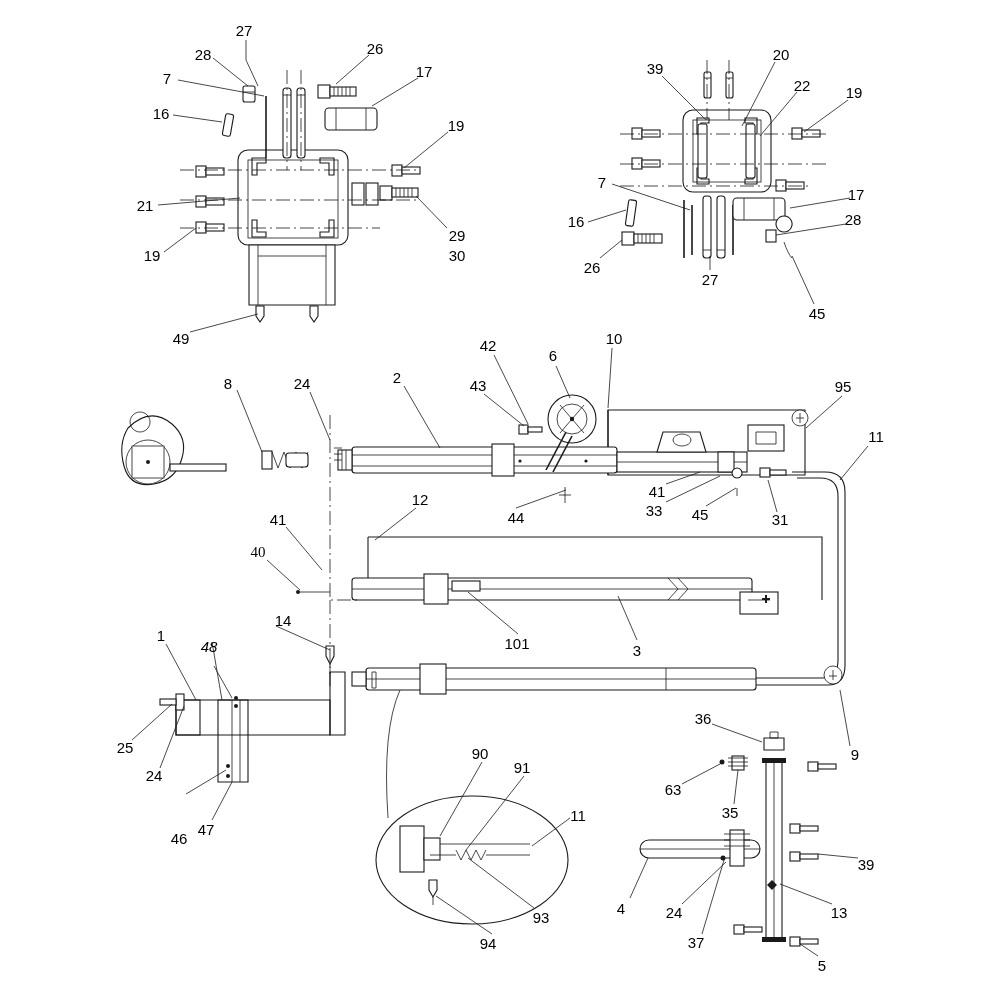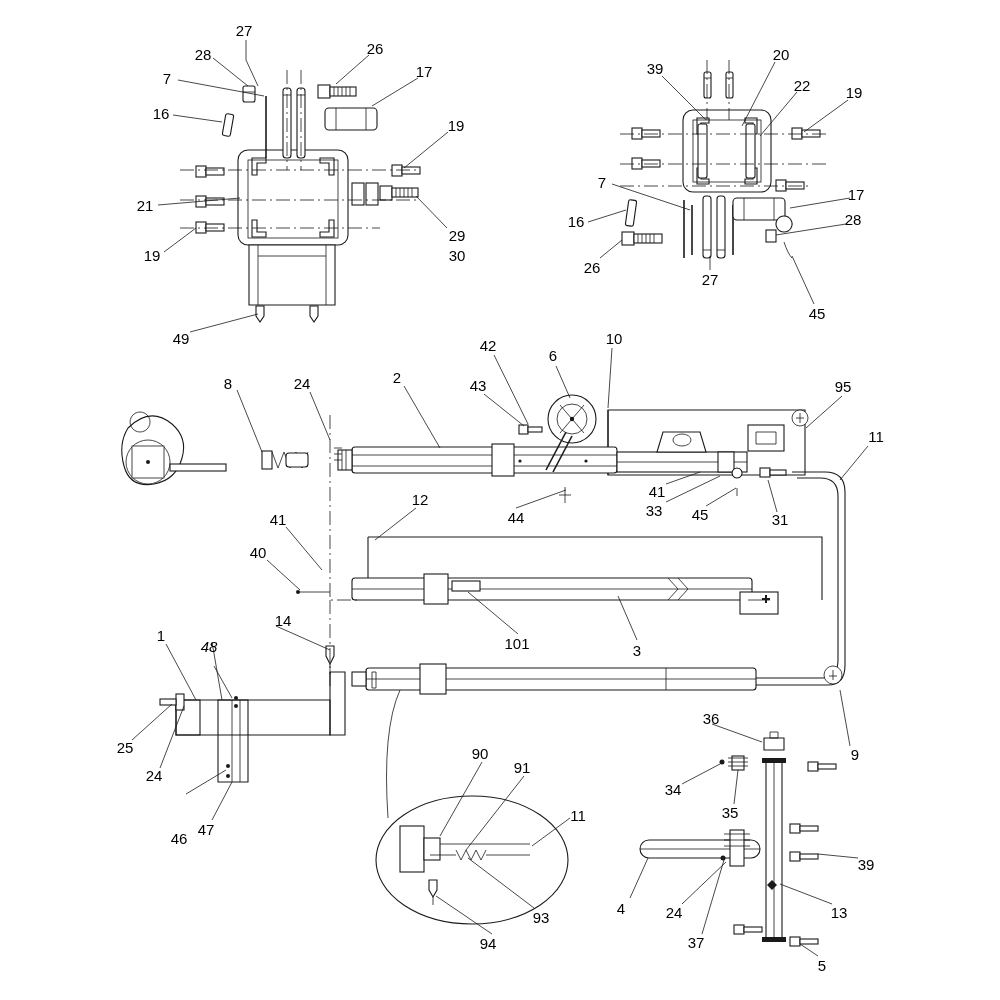--- a/index.html
+++ b/index.html
@@ -487,41 +487,41 @@
     <div class="callout" style="left:397px; top:377px;">2</div>
     <div class="callout" style="left:843px; top:386px;">95</div>
     <div class="callout" style="left:876px; top:436px;">11</div>
     <div class="callout" style="left:420px; top:499px;">12</div>
     <div class="callout" style="left:657px; top:491px;">41</div>
     <div class="callout" style="left:654px; top:510px;">33</div>
     <div class="callout" style="left:700px; top:514px;">45</div>
     <div class="callout" style="left:780px; top:519px;">31</div>
     <div class="callout" style="left:516px; top:517px;">44</div>
     <div class="callout" style="left:278px; top:519px;">41</div>
-    <div class="callout" style="left:258px; top:552px;">40</div>
+    <div class="callout" style="left:258px; top:552px;font-family:Liberation Serif, serif;">40</div>
     <div class="callout" style="left:517px; top:643px;">101</div>
     <div class="callout" style="left:637px; top:650px;">3</div>
     <div class="callout" style="left:855px; top:754px;">9</div>
 
     <div class="callout" style="left:161px; top:635px;">1</div>
     <div class="callout" style="left:209px; top:646px;font-style:italic;">48</div>
     <div class="callout" style="left:267px; top:620px;margin-left:16px;">14</div>
     <div class="callout" style="left:125px; top:747px;text-align:right;">25</div>
     <div class="callout" style="left:154px; top:775px;">24</div>
     <div class="callout" style="left:179px; top:801px;margin-top:37px;">46</div>
     <div class="callout" style="left:206px; top:829px;">47</div>
 
     <div class="callout" style="left:480px; top:753px;">90</div>
     <div class="callout" style="left:522px; top:767px;">91</div>
     <div class="callout" style="left:578px; top:815px;">11</div>
     <div class="callout" style="left:541px; top:917px;">93</div>
     <div class="callout" style="left:488px; top:943px;">94</div>
 
-    <div class="callout" style="left:703px; top:718px;margin-left:8px;">36</div>
-    <div class="callout" style="left:673px; top:789px;">34</div>
+    <div class="callout" style="left:703px; top:718px;">36</div>
+    <div class="callout" style="left:673px; top:789px;">63</div>
     <div class="callout" style="left:730px; top:812px;">35</div>
     <div class="callout" style="left:866px; top:864px;">39</div>
     <div class="callout" style="left:621px; top:908px;">4</div>
     <div class="callout" style="left:674px; top:912px;">24</div>
     <div class="callout" style="left:839px; top:912px;">13</div>
     <div class="callout" style="left:696px; top:942px;">37</div>
     <div class="callout" style="left:822px; top:965px;">5</div>
   </div>
 
 </div>

